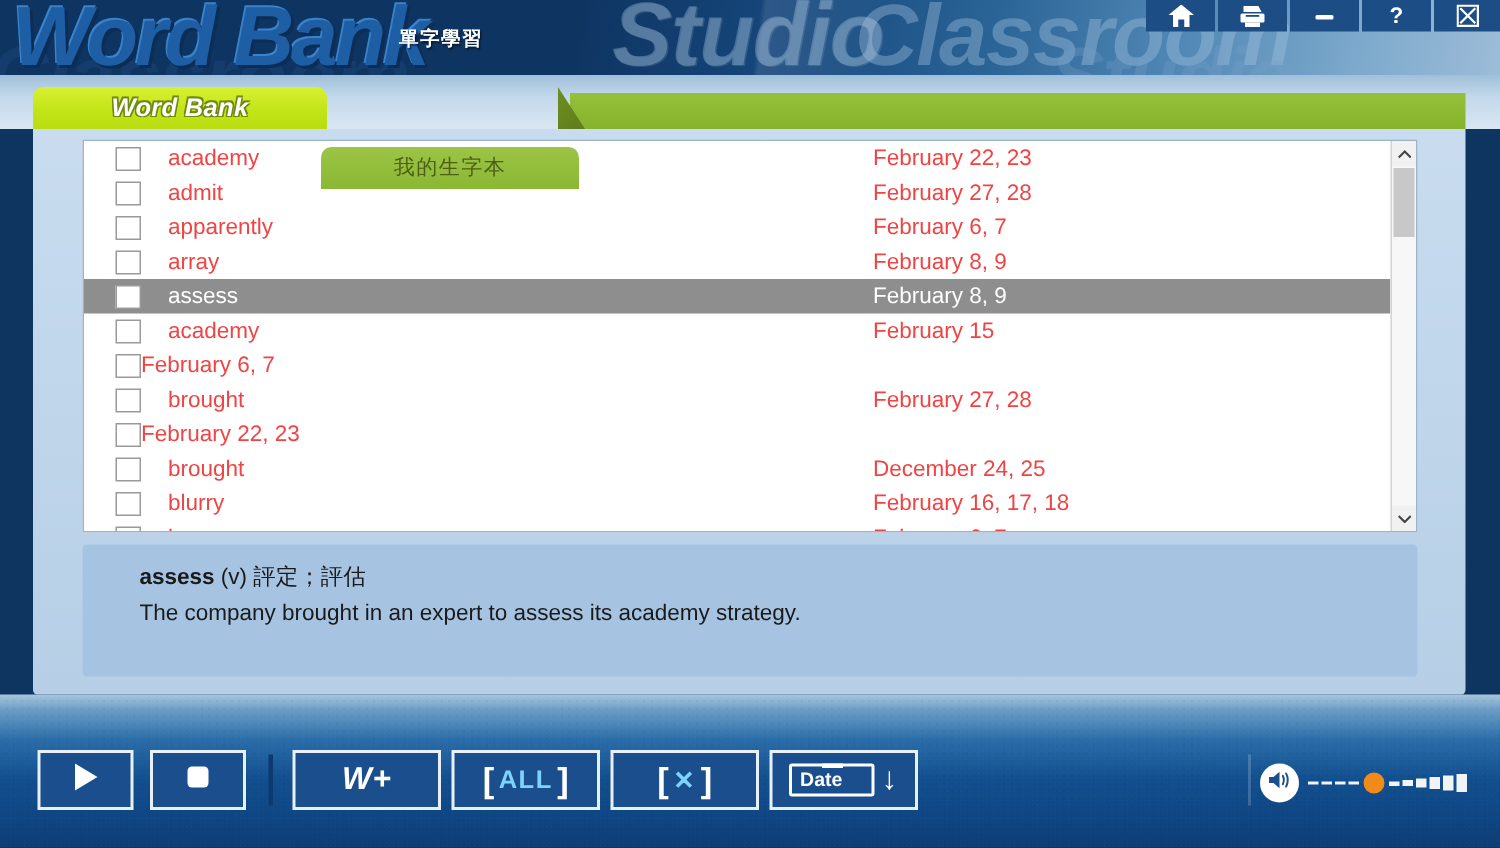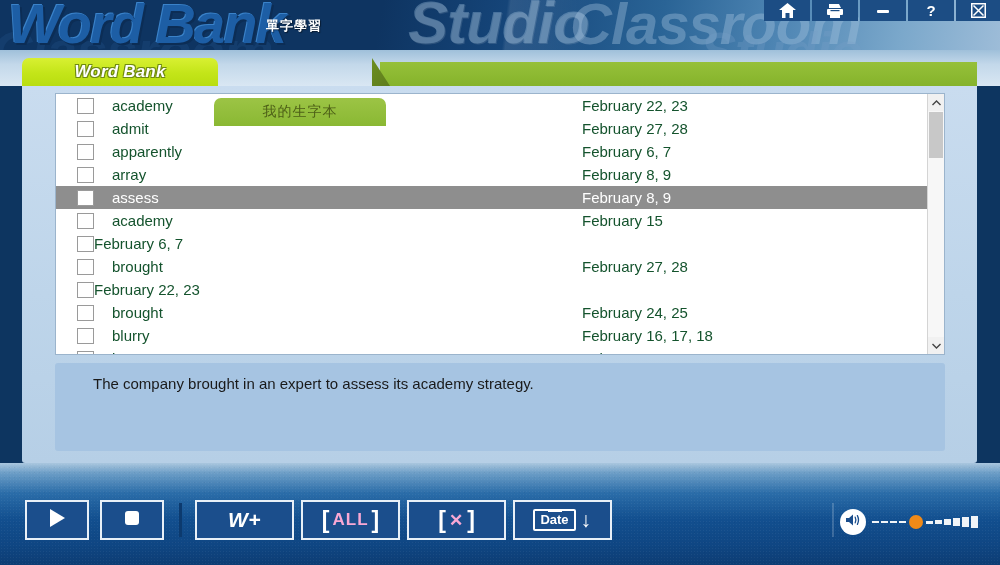--- a/index.html
+++ b/index.html
@@ -181,21 +181,21 @@
   }
   .list-rows {
     flex: 1 1 auto;
     overflow: hidden;
   }
   .row {
     height: 23px;
     display: flex; align-items: center;
     cursor: pointer;
     font-size: 15px;
-    color: #14532d;
+    color: #ef4444;
   }
   .row.selected {
     background: #8e8e8e;
     color: #ffffff;
   }
   .row .cb {
     width: 17px; height: 16px;
     margin-left: 21px;
     background: #ffffff;
     border: 1px solid #9a9a9a;
@@ -314,26 +314,26 @@
     gap: 3px;
   }
   .bracket-btn .brk {
     font-size: 23px; font-weight: bold;
     color: #ffffff;
     line-height: 1;
   }
   .bracket-btn .inner {
     font-size: 17px; font-weight: bold;
     letter-spacing: 1px;
-    color: #f9a8d4;
+    color: #7dd3fc;
   }
   .date-chip {
     display: inline-flex; align-items: flex-end; justify-content: center;
     border: 2px solid #ffffff;
-    padding: 1px 5px 2px 5px;
+    padding: 1px 19px 2px 5px;
     border-radius: 2px;
     position: relative;
     margin-right: 5px;
   }
   .date-chip::before {
     content: "";
     position: absolute;
     top: -2px; left: 50%;
     transform: translateX(-50%);
     width: 14px; height: 3px;
@@ -495,21 +495,21 @@
             <div class="word">brought</div>
             <div class="date">February 27, 28</div>
           </div>
           <div class="row">
             <div class="cb"></div>
             <div class="date">February 22, 23</div>
           </div>
           <div class="row">
             <div class="cb"></div>
             <div class="word">brought</div>
-            <div class="date">February 24, 25</div>
+            <div class="date">December 24, 25</div>
           </div>
           <div class="row">
             <div class="cb"></div>
             <div class="word">blurry</div>
             <div class="date">February 16, 17, 18</div>
           </div>
           <div class="row">
             <div class="cb"></div>
             <div class="word">b</div>
             <div class="date">February 6, 7</div>
@@ -524,20 +524,25 @@
         <div class="sb-thumb"></div>
         <div class="sb-arrow sb-down">
           <svg width="9" height="6" viewBox="0 0 9 6">
               <path d="M0.5 1 L4.5 5 L8.5 1" fill="none" stroke="#444" stroke-width="1.4"></path>
             </svg>
         </div>
       </div>
     </div>
 
     <div class="defpanel">
+      <div class="def-line1">
+        <span class="def-word">assess</span>
+        <span>(v)</span>
+        <span>評定；評估</span>
+      </div>
       <div class="def-line2">The company brought in an expert to assess its academy strategy.</div>
     </div>
   </div>
 
   <div class="bottombar">
 
     <div class="tbtn tbtn-play">
       <span>
         <svg width="22" height="22" viewBox="0 0 22 22">
             <path d="M4 2 L19 11 L4 20 Z" fill="#ffffff"></path>

